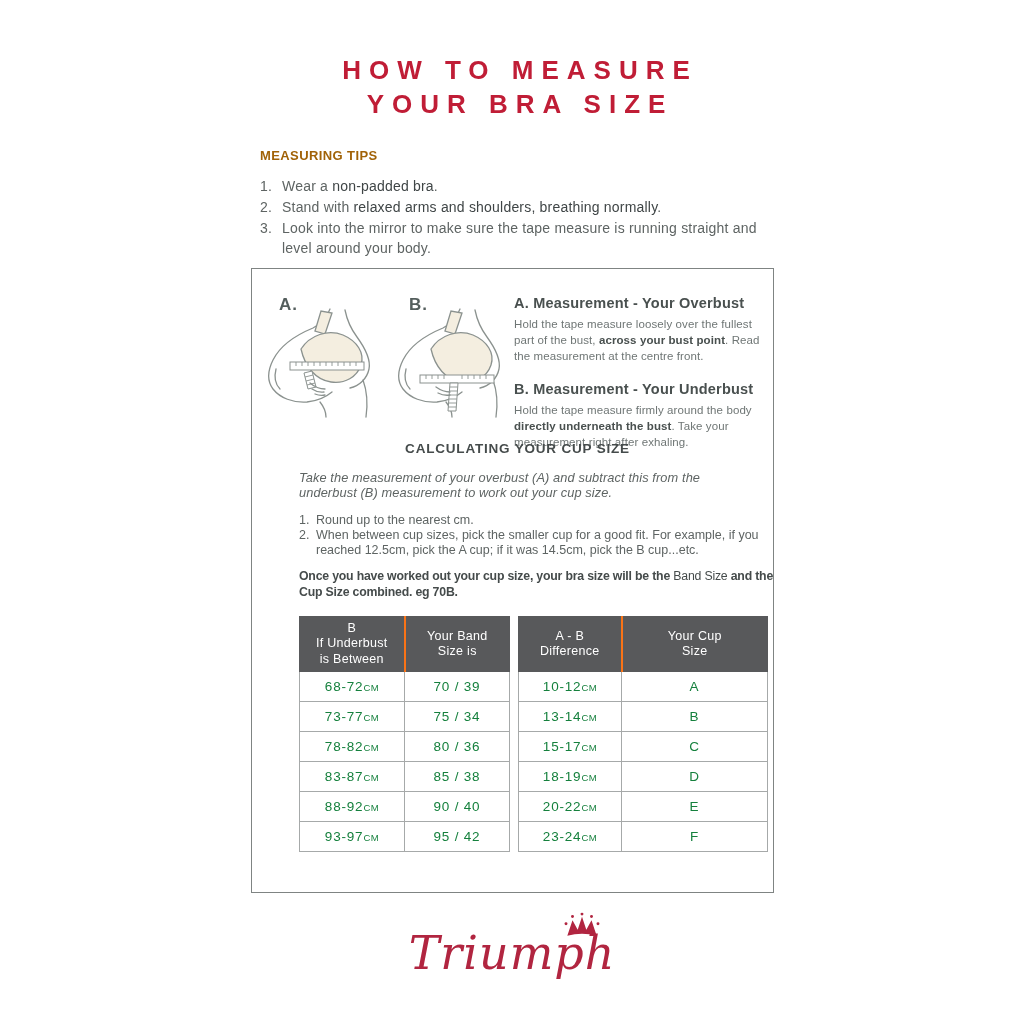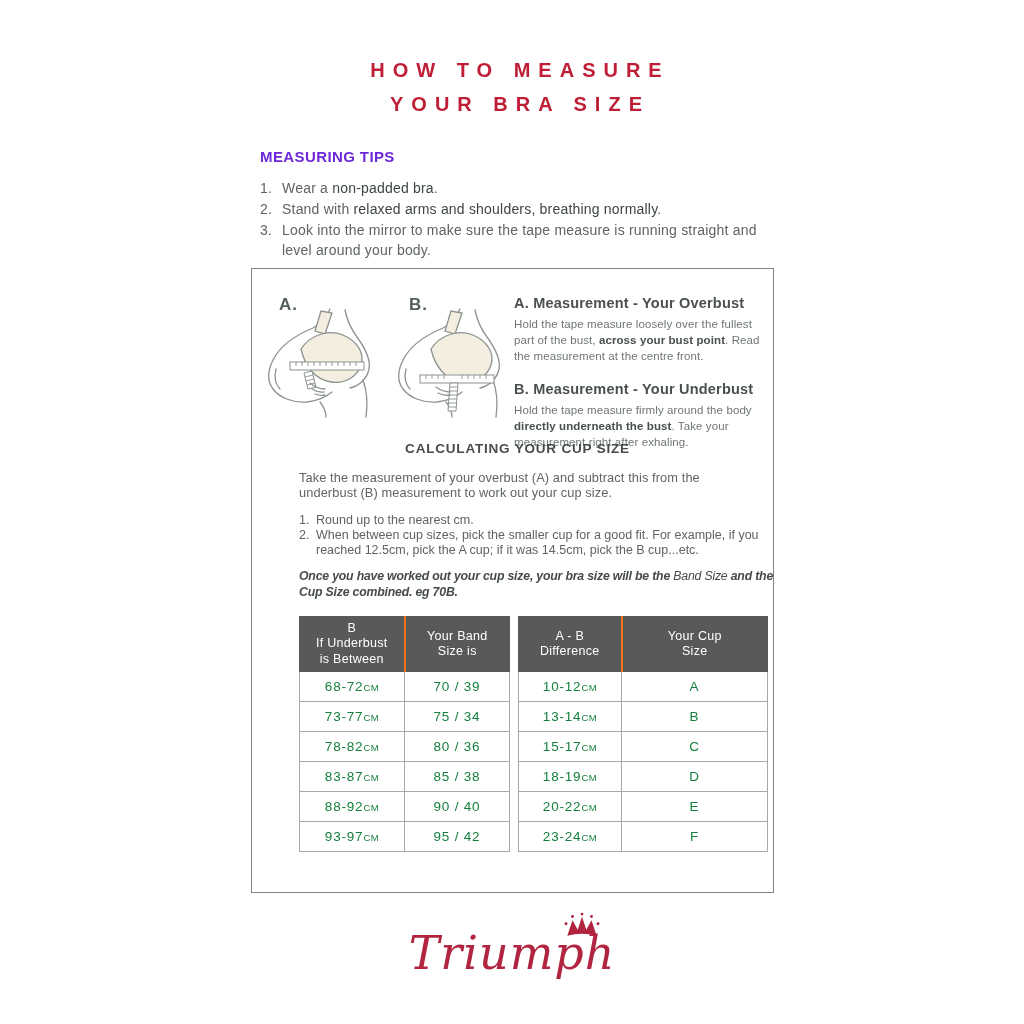--- a/index.html
+++ b/index.html
@@ -12,30 +12,30 @@
     background: #ffffff;
     overflow: hidden;
   }
 
   
   .title {
     position: absolute; top: 53px; left: 0; right: 0;
     text-align: center;
     color: #c01d36;
     font-weight: 700;
-    font-size: 20px;
+    font-size: 26px;
     letter-spacing: 8px;
     line-height: 34px;
     padding-left: 16px;
   }
 
   
   .tips { position: absolute; left: 260px; top: 148px; width: 512px; }
   .tips h2 {
-    color: #6d28d9; font-size: 15px; font-weight: 700;
+    color: #a16207; font-size: 13px; font-weight: 700;
     letter-spacing: .4px; margin-bottom: 13px;
   }
   .tips .tip { display: flex; font-size: 14px; line-height: 20.8px;
     color: #5e6463; letter-spacing: .2px; }
   .tips .num { width: 22px; flex: 0 0 22px; }
   .tips b, .b-dark { color: #3f4546; font-weight: 400; }
 
   
   .panel {
     position: absolute; left: 251px; top: 268px;
@@ -64,30 +64,30 @@
   }
   .meas-col p b { color: #49504f; }
 
   .calc-heading {
     position: absolute; top: 172px; left: 10px; right: 0;
     text-align: center;
     font-size: 13.5px; font-weight: 700; color: #454b4b; letter-spacing: .8px;
   }
   .calc-intro {
     position: absolute; left: 47px; top: 201px; width: 452px;
-    font-size: 12.8px; line-height: 15px; color: #5e6463; letter-spacing: .1px;
+    font-size: 12.8px; line-height: 15px; color: #5e6463; letter-spacing: .1px; font-style: italic;
   }
   .calc-steps { position: absolute; left: 47px; top: 244px; width: 468px; }
   .calc-steps .step { display: flex; font-size: 12.5px; line-height: 15px;
     color: #5e6463; }
   .calc-steps .num { width: 17px; flex: 0 0 17px; }
   .calc-note {
     position: absolute; left: 47px; top: 300px; width: 476px;
     font-size: 12.3px; line-height: 15.5px; letter-spacing: -0.2px;
-    font-weight: 700; color: #454b4b; font-style: italic;
+    font-weight: 700; color: #454b4b;
   }
   .calc-note .reg { font-weight: 400; }
 
   
   .size-table { position: absolute; top: 347px; border-collapse: collapse;
     text-align: center; }
   .size-table.band { left: 47px; width: 211px; }
   .size-table.cup  { left: 266px; width: 250px; }
   .size-table th {
     background: #58595b; color: #ffffff; font-weight: 400;

